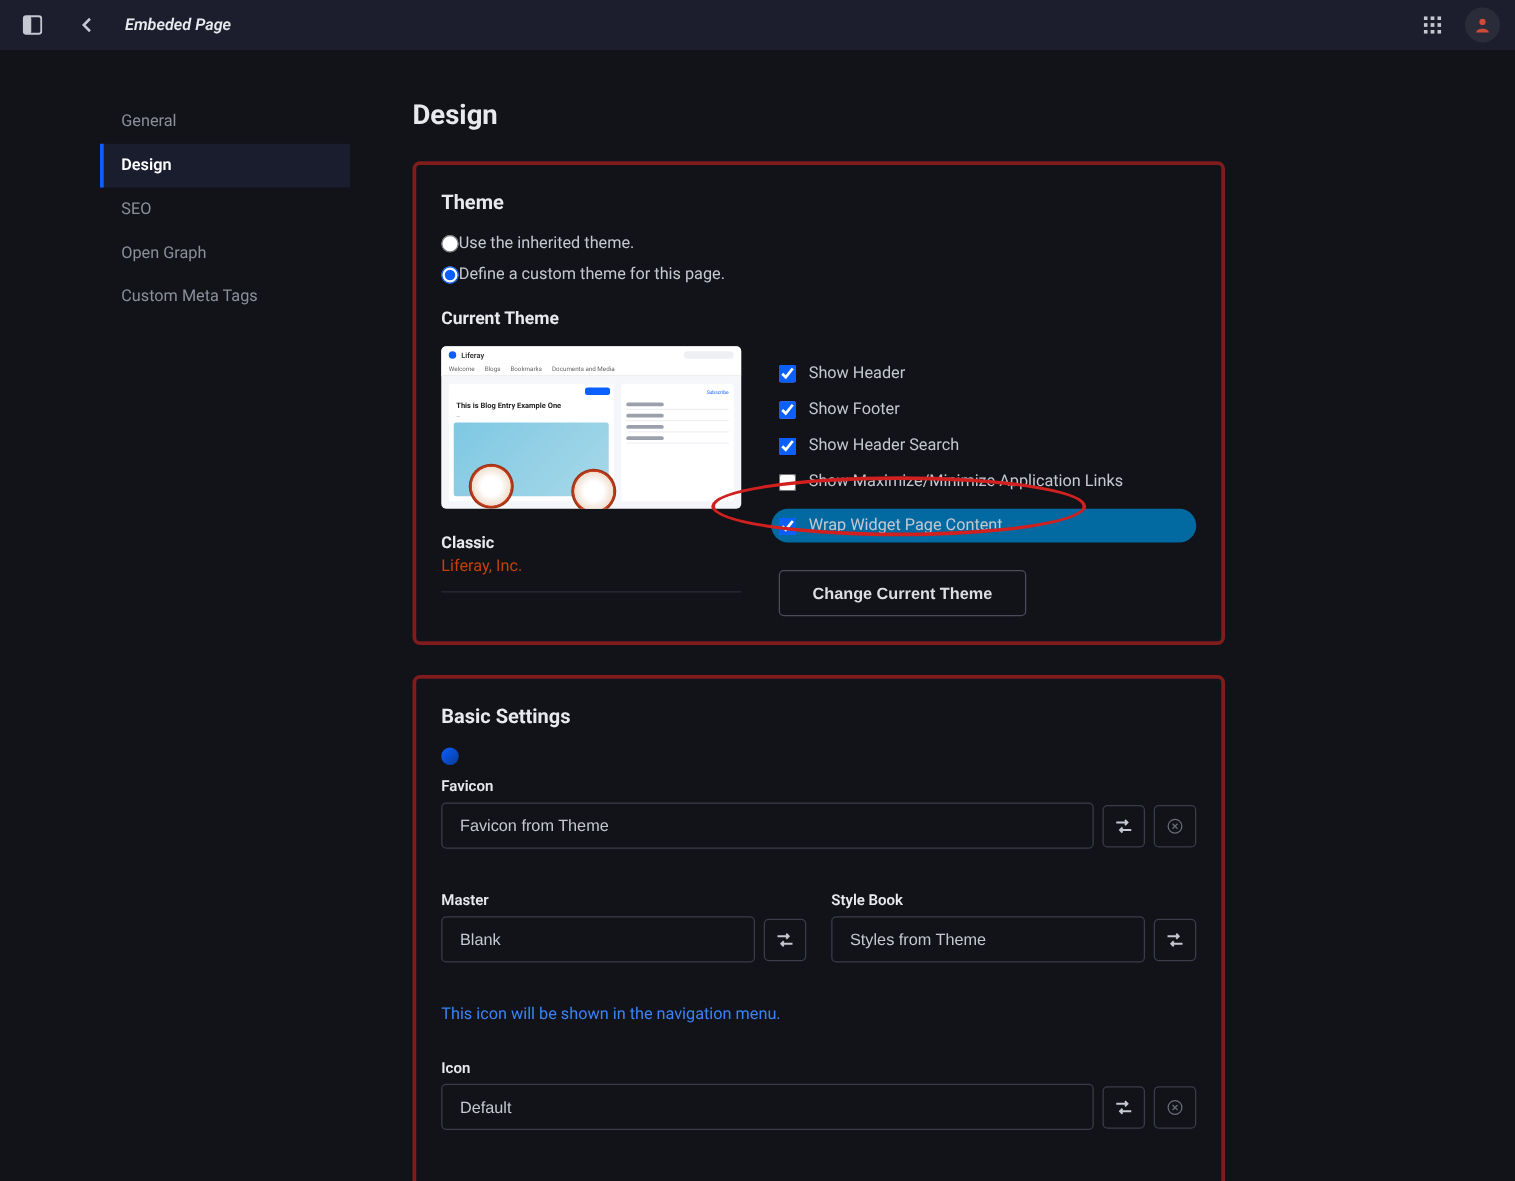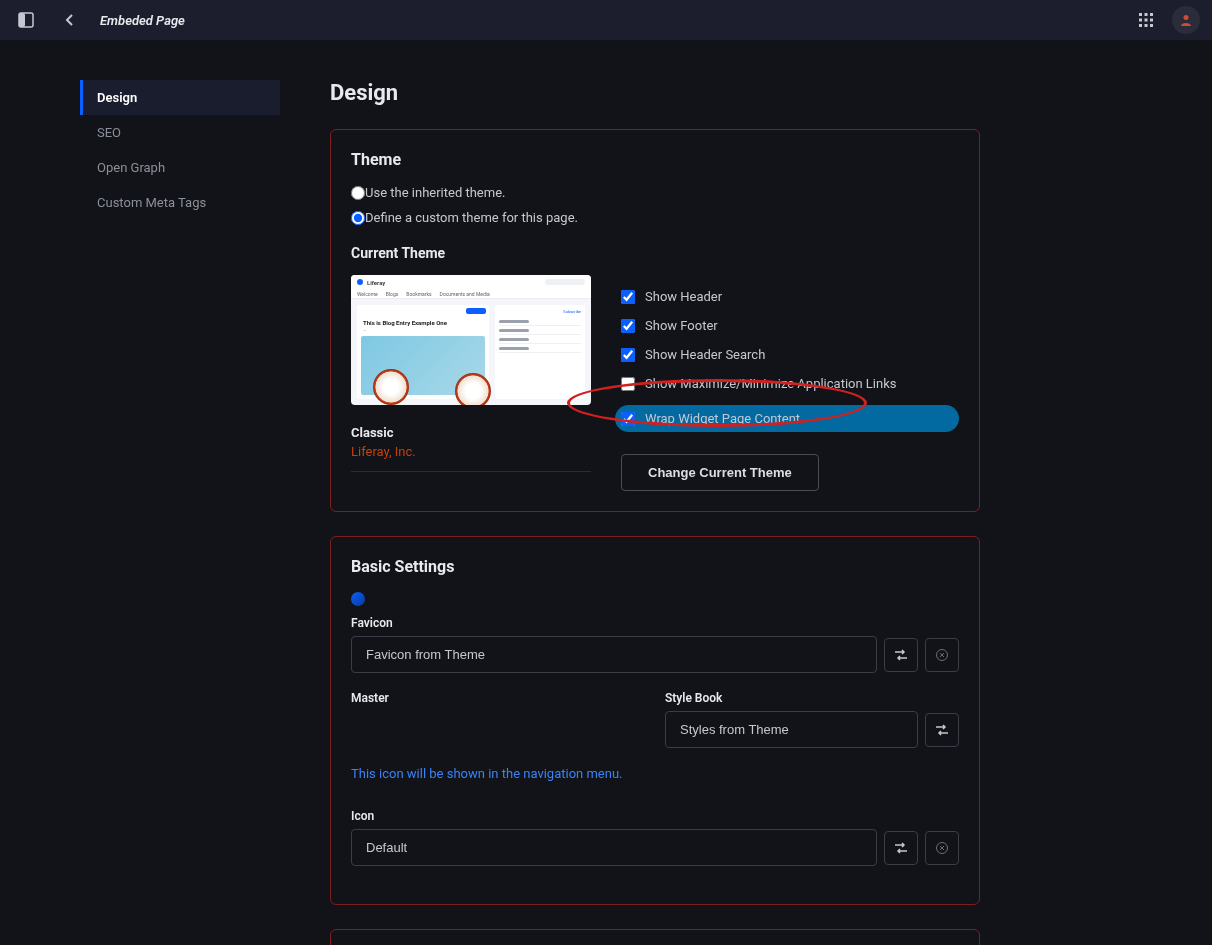--- a/index.html
+++ b/index.html
@@ -9,21 +9,21 @@
 .topbar-right { display: flex; align-items: center; gap: 12px; }
 .icon-btn { width: 28px; height: 28px; display: flex; align-items: center; justify-content: center; cursor: pointer; border-radius: 50%; }
 .avatar-btn { background: #2a2c3a; }
 .page-title { color: #e8e9ed; font-weight: 600; font-size: 13px; }
 .main-wrap { display: flex; padding: 40px 80px 0 80px; gap: 50px; }
 .sidebar { width: 200px; flex-shrink: 0; }
 .sidebar-item { padding: 10px 14px; color: #8a8f99; cursor: pointer; border-left: 3px solid transparent; font-size: 13px; }
 .sidebar-item.active { background: #1a1d2e; color: #fff; font-weight: 600; border-left: 3px solid #0b5fff; }
 .content { flex: 1; max-width: 650px; }
 h1.section-title { color: #e8e9ed; font-size: 22px; font-weight: 700; margin-bottom: 24px; }
-.panel { border: 1px solid #7f1d1d; border-radius: 6px; padding: 20px; margin-bottom: 24px; }
+.panel { border: 3px solid #7f1d1d; border-radius: 6px; padding: 20px; margin-bottom: 24px; }
 .panel h2 { color: #e8e9ed; font-size: 16px; font-weight: 700; margin-bottom: 16px; }
 .panel h3 { color: #e8e9ed; font-size: 14px; font-weight: 700; margin-bottom: 14px; margin-top: 20px; }
 .radio-row { display: flex; align-items: center; margin-bottom: 10px; font-size: 13px; color: #c5c8d0; }
 .radio-row input[type=radio] { accent-color: #0b5fff; width: 14px; height: 14px; }
 .theme-row { display: flex; gap: 30px; }
 .theme-left { width: 240px; }
 .theme-preview { width: 240px; height: 130px; background: #f4f6f9; border-radius: 4px; overflow: hidden; position: relative; }
 .tp-head { height: 14px; background: #fff; display: flex; align-items: center; padding: 0 6px; gap: 4px; }
 .tp-logo { width: 6px; height: 6px; border-radius: 50%; background: #0b5fff; }
 .tp-logotext { font-size: 6px; color: #333; font-weight: 600; }
@@ -46,21 +46,21 @@
 .tp-side-head { display: flex; justify-content: flex-end; margin-bottom: 3px; }
 .tp-side-link { font-size: 4px; color: #0b5fff; }
 .theme-name { color: #e8e9ed; font-weight: 700; font-size: 13px; margin-top: 20px; }
 .theme-vendor { color: #c2410c; font-size: 13px; margin-top: 4px; padding-bottom: 12px; border-bottom: 1px solid #2a2d38; }
 .theme-right { flex: 1; padding-top: 14px; }
 .check-row { display: flex; align-items: center; gap: 10px; margin-bottom: 14px; font-size: 13px; color: #c5c8d0; position: relative; }
 .check-row input[type=checkbox] { accent-color: #0b5fff; width: 14px; height: 14px; }
 .annot-ellipse { position: absolute; border: 3px solid #d02020; border-radius: 50%; pointer-events: none; }
 .outline-btn { border: 1px solid #4a4d58; background: transparent; color: #dcdee3; font-weight: 600; font-size: 13px; padding: 10px 26px; border-radius: 4px; cursor: pointer; margin-top: 8px; }
 .field-label { color: #e8e9ed; font-weight: 600; font-size: 12px; margin-bottom: 6px; display: block; }
-.field-row { display: flex; gap: 7px; margin-bottom: 18px; align-items: center; }
+.field-row { display: flex; gap: 7px; margin-bottom: 34px; align-items: center; }
 .field-input { flex: 1; border: 1px solid #3a3d48; background: transparent; color: #c5c8d0; padding: 10px 14px; border-radius: 4px; font-size: 13px; }
 .sq-btn { width: 34px; height: 34px; border: 1px solid #3a3d48; background: transparent; border-radius: 4px; display: flex; align-items: center; justify-content: center; cursor: pointer; color: #c5c8d0; }
 .favicon-ball { width: 14px; height: 14px; border-radius: 50%; background: linear-gradient(135deg, #0b5fff, #083a99); margin-bottom: 10px; }
 .two-col { display: flex; gap: 20px; }
 .two-col > div { flex: 1; }
 .hint { color: #3b82f6; font-size: 13px; margin-bottom: 28px; }
 svg { display: block; }
 </style>
 </head>
 <body>
@@ -98,20 +98,21 @@
       <svg width="14" height="14" viewBox="0 0 14 14">
           <circle cx="7" cy="4.5" r="2.5" fill="#d04a3a"></circle>
           <path d="M2 13 C2 9 12 9 12 13 Z" fill="#d04a3a"></path>
         </svg>
     </div>
   </div>
 </div>
 
 <div class="main-wrap">
   <div class="sidebar">
+    <div class="sidebar-item">General</div>
     <div class="sidebar-item active">Design</div>
     <div class="sidebar-item">SEO</div>
     <div class="sidebar-item">Open Graph</div>
     <div class="sidebar-item">Custom Meta Tags</div>
   </div>
 
   <div class="content">
     <h1 class="section-title">Design</h1>
 
     <div class="panel">
@@ -209,20 +210,28 @@
             <svg width="14" height="14" viewBox="0 0 14 14">
               <circle cx="7" cy="7" r="5.5" stroke="#6a6d78" fill="none"></circle>
               <path d="M5 5 L9 9 M9 5 L5 9" stroke="#6a6d78"></path>
             </svg>
           </button>
       </div>
 
       <div class="two-col">
         <div>
           <label class="field-label">Master</label>
+          <div class="field-row">
+            <input class="field-input" readonly="" value="Blank" style="">
+            <button class="sq-btn">
+                <svg width="14" height="14" viewBox="0 0 14 14">
+                  <path d="M1 4 L10 4 M8 2 L10 4 L8 6 M13 10 L4 10 M6 8 L4 10 L6 12" stroke="#c5c8d0" stroke-width="1.5" fill="none"></path>
+                </svg>
+              </button>
+          </div>
         </div>
         <div>
           <label class="field-label">Style Book</label>
           <div class="field-row">
             <input class="field-input" readonly="" value="Styles from Theme" style="">
             <button class="sq-btn">
                 <svg width="14" height="14" viewBox="0 0 14 14">
                   <path d="M1 4 L10 4 M8 2 L10 4 L8 6 M13 10 L4 10 M6 8 L4 10 L6 12" stroke="#c5c8d0" stroke-width="1.5" fill="none"></path>
                 </svg>
               </button>

